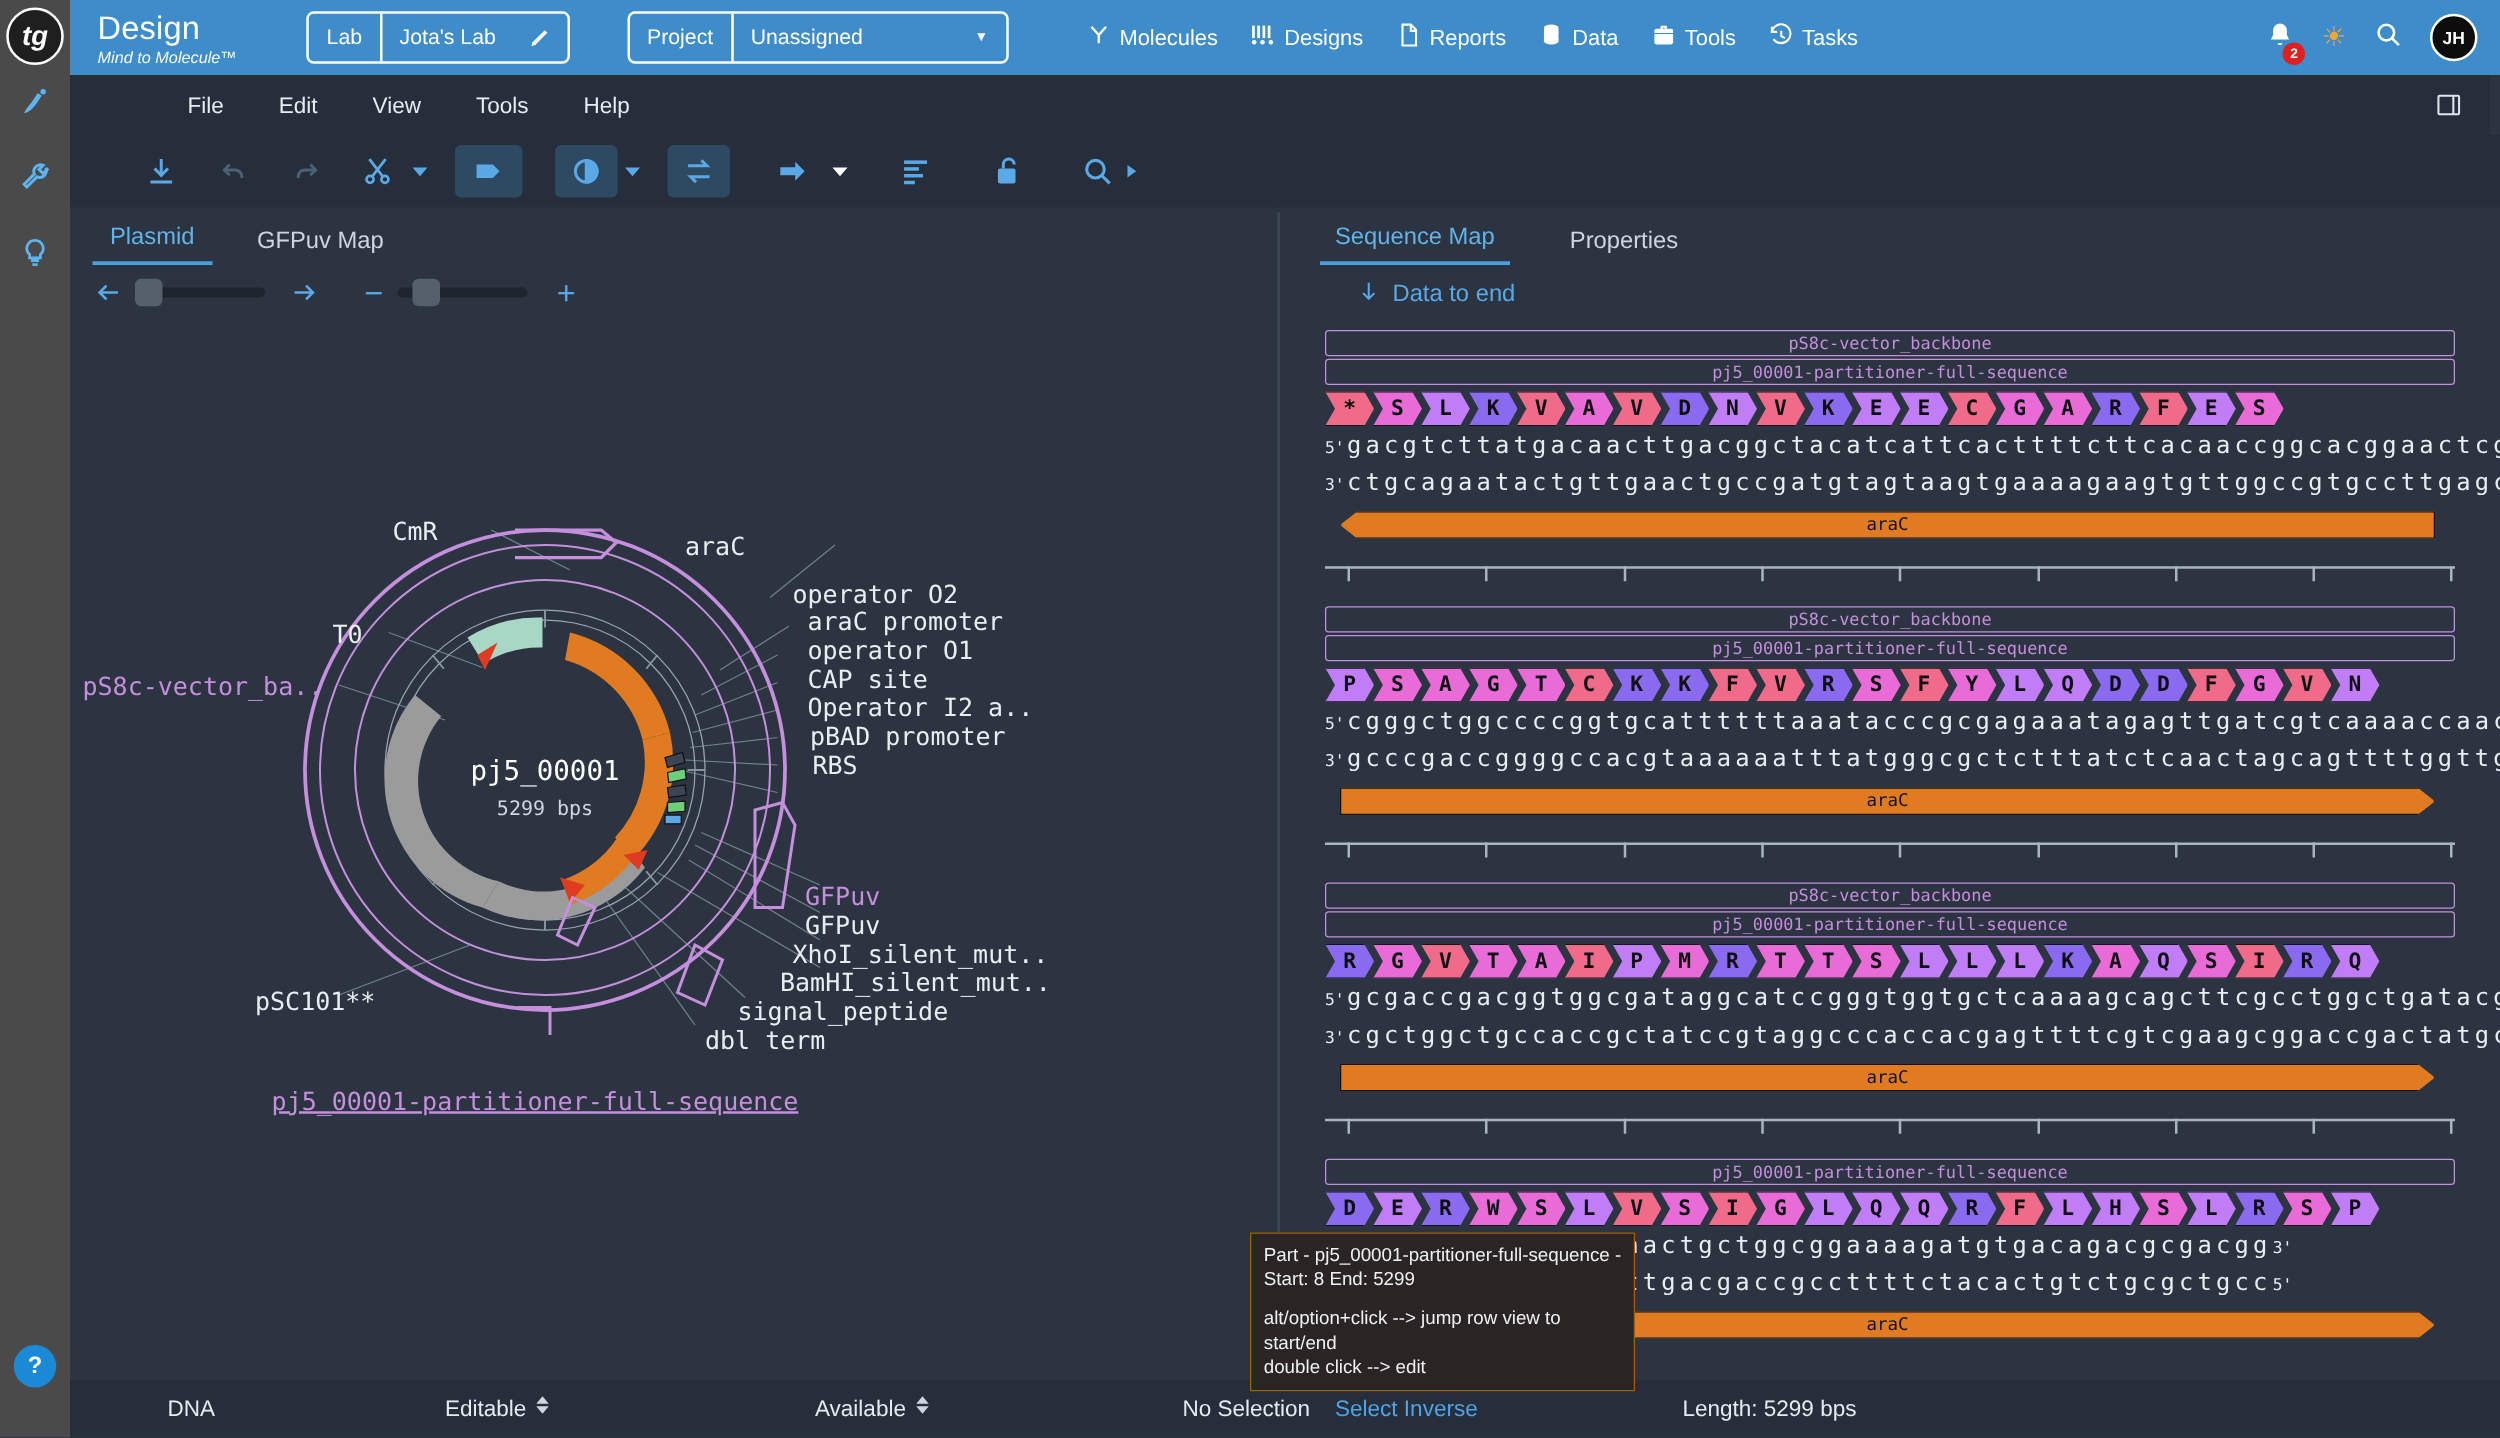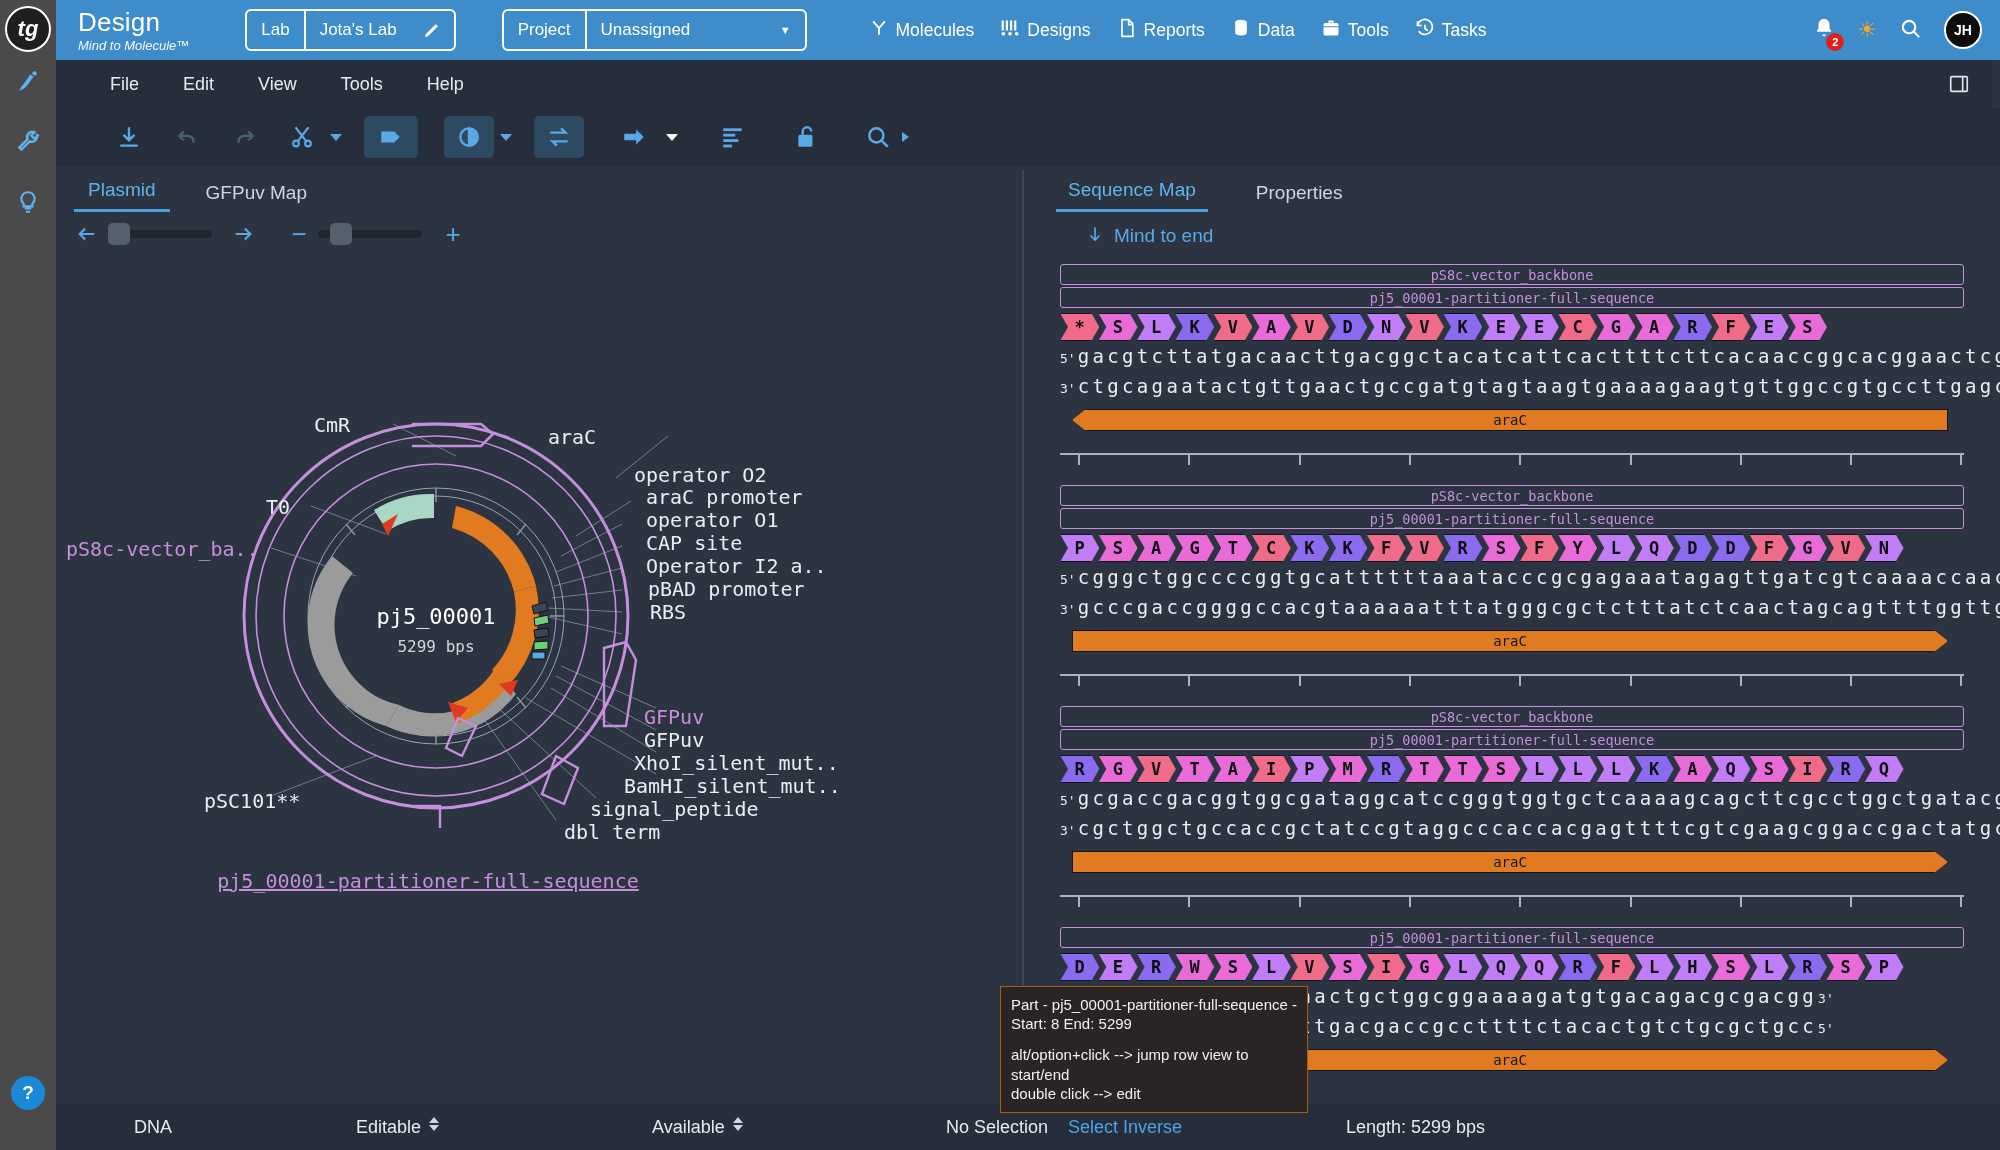--- a/index.html
+++ b/index.html
@@ -77,21 +77,21 @@
   .avatar {
     width: 38px; height: 38px; border-radius: 50%; background: #0d0d0d;
     border: 2px solid #fff; color: #fff; font-size: 14px; font-weight: bold;
     display: flex; align-items: center; justify-content: center;
   }
 
   
   .menubar {
     position: absolute; left: 56px; top: 60px; width: 1936px; height: 48px;
     background: #252e3a;
-    display: flex; align-items: center;
+    display: flex; align-items: center; padding-left: 40px;
   }
   .menu-item { color: #e7ecf1; font-size: 18px; padding: 0 22px; }
   .menubar .first { margin-left: 32px; }
   .panel-toggle { position: absolute; right: 22px; color: #dfe6ec; }
   .panel-toggle svg { width: 22px; height: 22px; display: block; }
 
   
   .toolbar {
     position: absolute; left: 56px; top: 108px; width: 1944px; height: 58px;
     background: #252e3a;
@@ -590,21 +590,21 @@
       <div class="rtab active">Sequence Map</div>
       <div class="rtab sp">Properties</div>
     </div>
 
     <div class="jump">
       <span>
         <svg viewBox="0 0 24 24" fill="none" stroke="currentColor" stroke-width="2.2">
             <path d="M12 3v16M6 14l6 6 6-6"></path>
           </svg>
       </span>
-      <span>Mind to end</span>
+      <span>Data to end</span>
     </div>
 
     <div class="seqarea" id="seqarea">
         <div class="seqrow" style="margin-top: 4px;">
           <div class="featbar">
             <span>pS8c-vector_backbone</span>
           </div>
           <div class="featbar">
             <span>pj5_00001-partitioner-full-sequence</span>
           </div>

